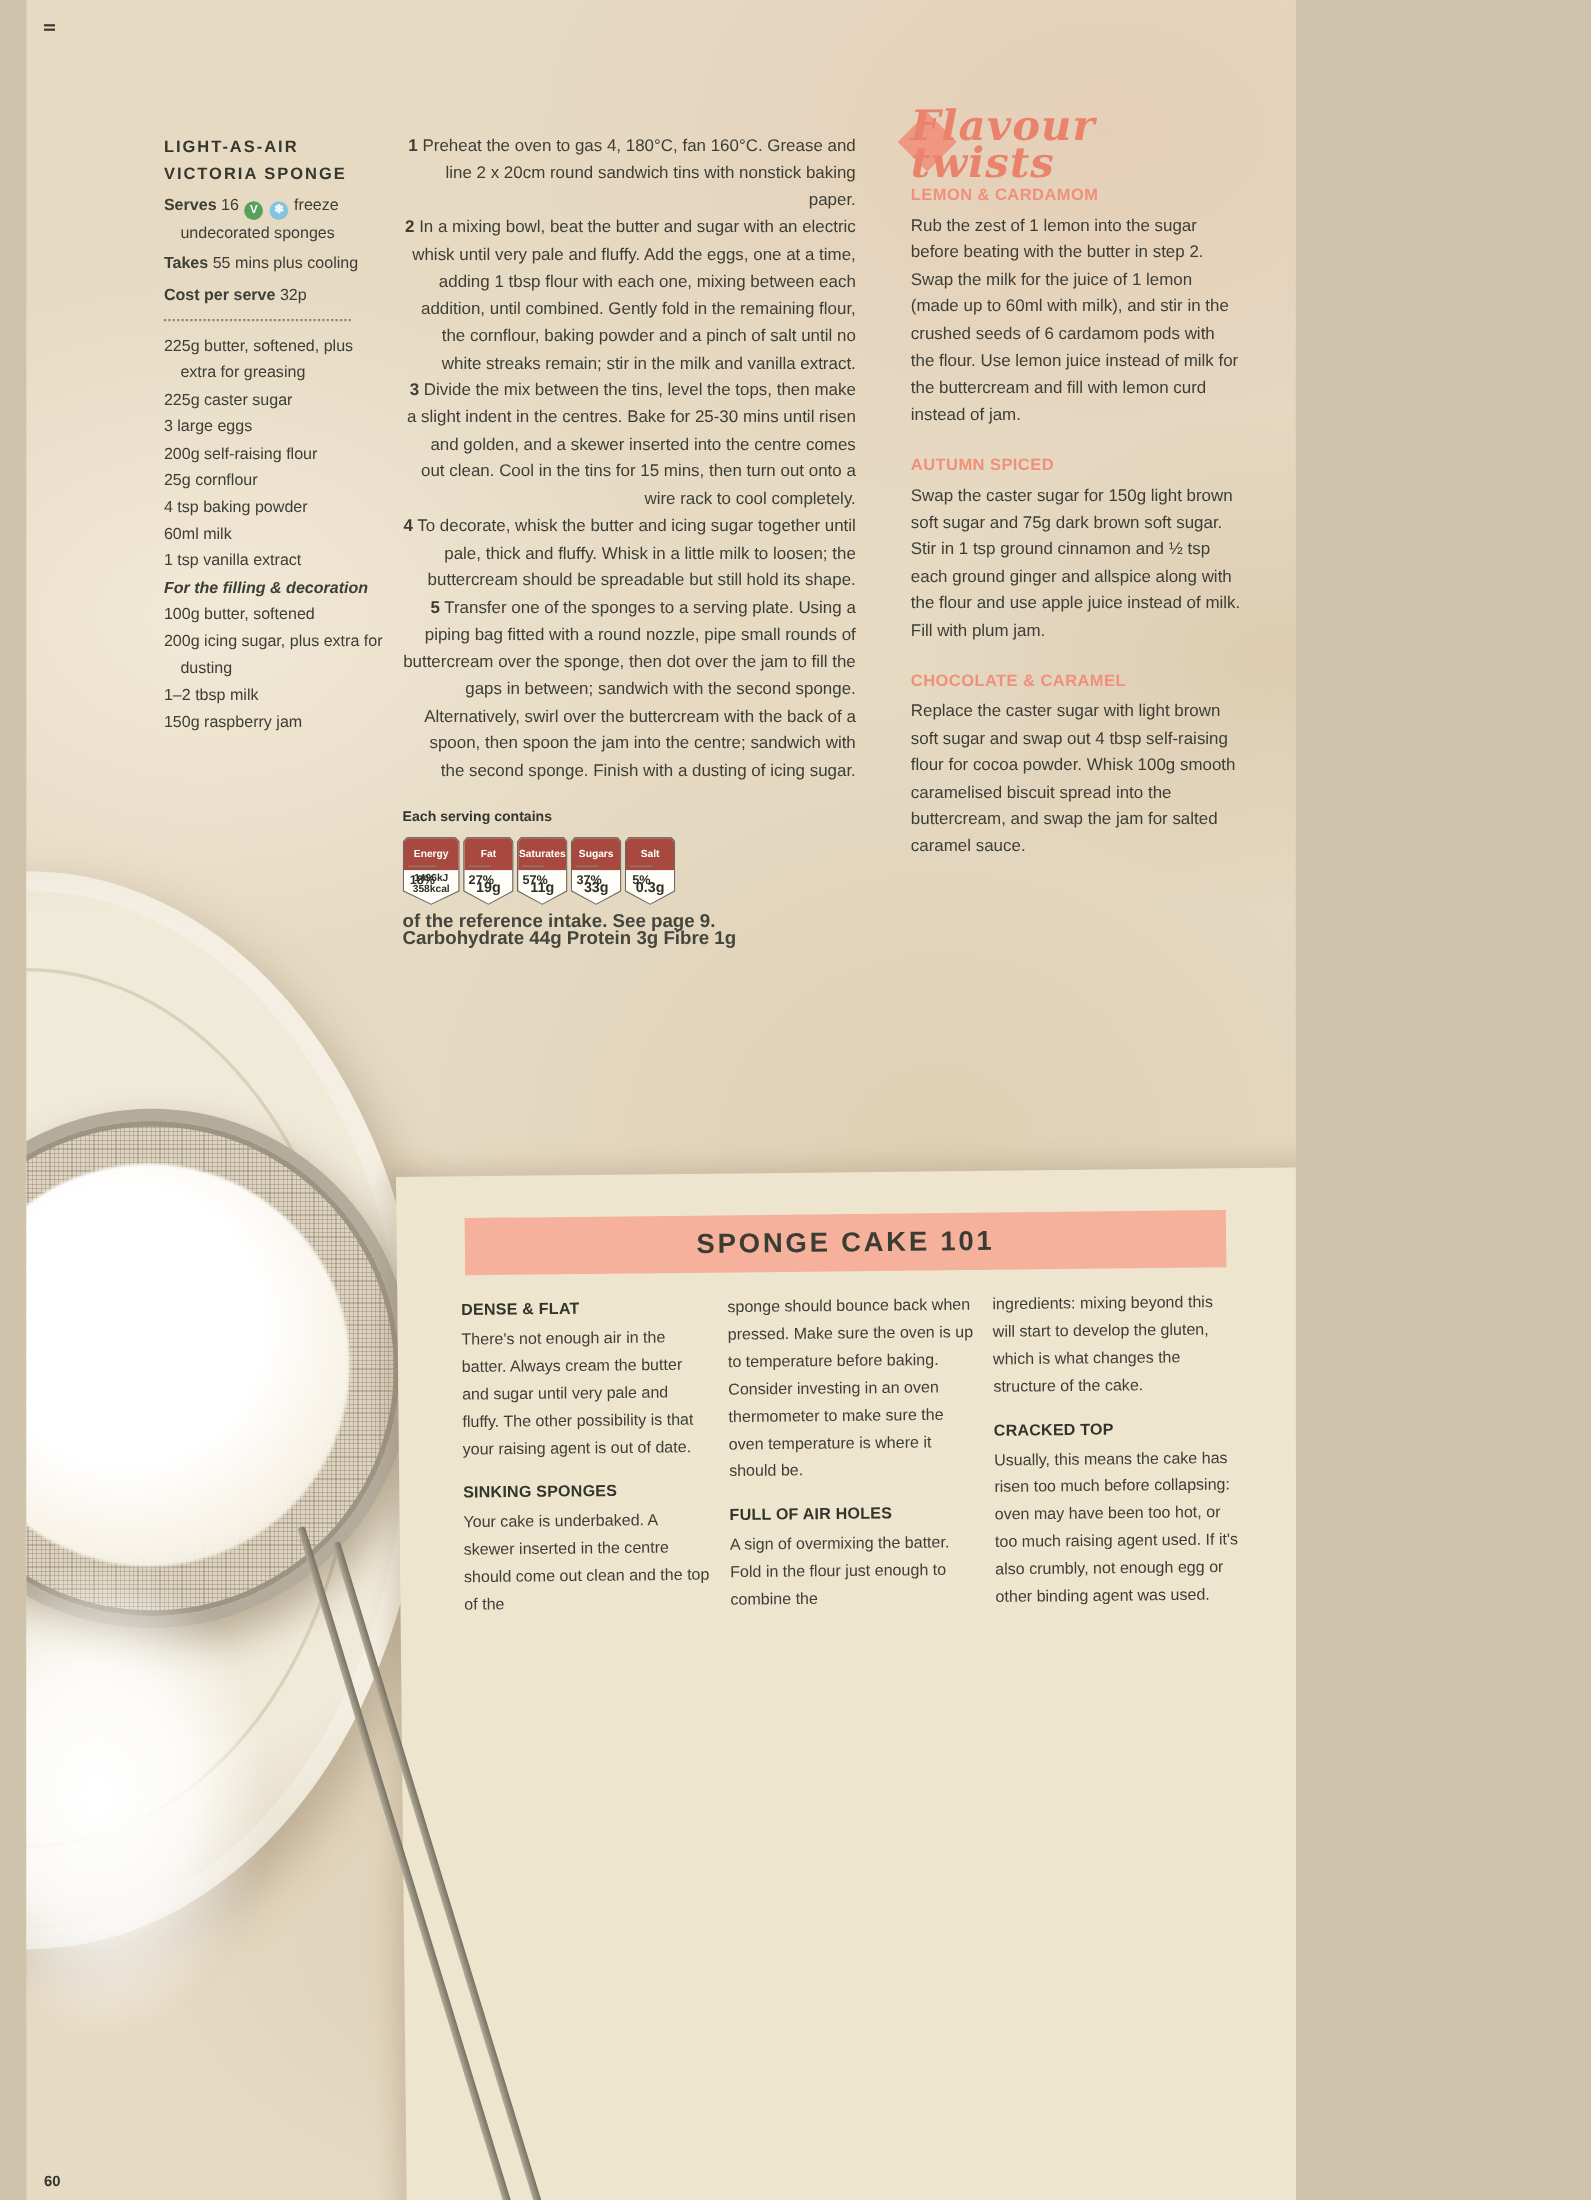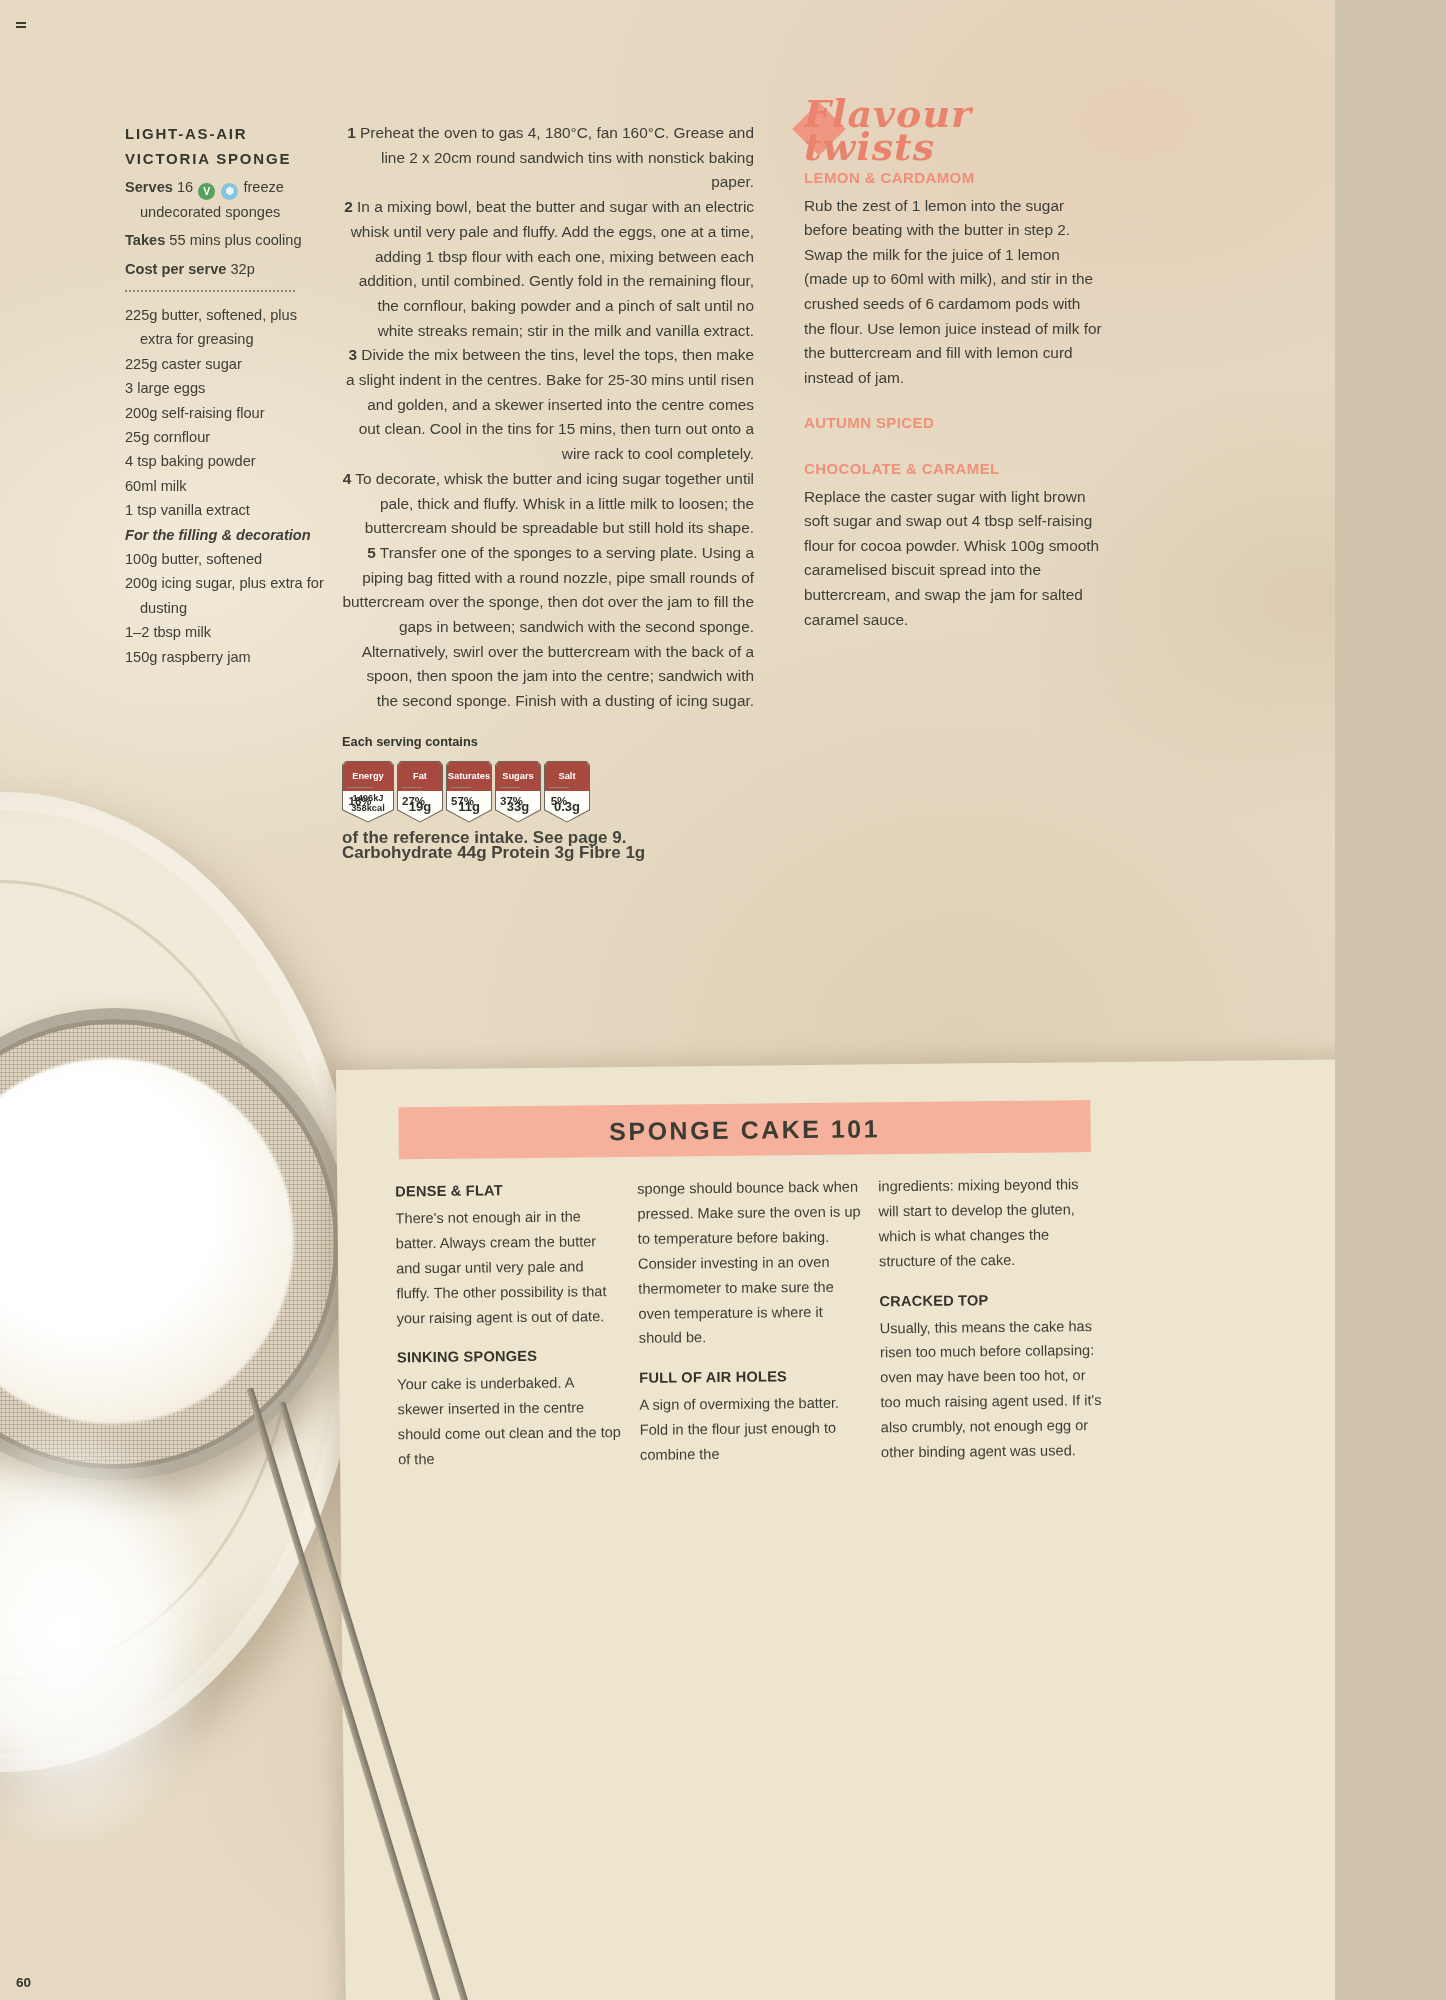--- a/index.html
+++ b/index.html
@@ -1,28 +1,29 @@
 <!DOCTYPE html>
 <html><head>
 <meta charset="utf-8">
 <style>
   * { margin:0; padding:0; box-sizing:border-box; }
   html,body { background:#cfc3ab; }
   body { font-family:"Liberation Sans", sans-serif; }
 
   .page {
-    position:relative; width:1335px; height:2000px; overflow:hidden;
+    position:relative; width:1154px; height:2000px; overflow:hidden;
     color:#3d3e36;
     background:
       radial-gradient(900px 620px at 85% 6%, rgba(228,186,164,.35), transparent 62%),
       radial-gradient(700px 520px at 14% 28%, rgba(251,245,231,.55), transparent 60%),
       radial-gradient(820px 700px at 72% 52%, rgba(214,195,164,.45), transparent 62%),
       radial-gradient(640px 430px at 42% 88%, rgba(198,178,148,.30), transparent 60%),
       radial-gradient(500px 350px at 98% 30%, rgba(206,182,150,.40), transparent 65%),
       #e6dac3;
+    margin-left: 24px;
   }
 
   
   .plate {
     position:absolute; left:-360px; top:792px; width:724px; height:980px; border-radius:50%;
     background:radial-gradient(circle at 56% 44%, #f0ead9 58%, #e3dac6 74%, #cfc5ae 86%, #dad1bc 100%);
     box-shadow: 14px 20px 44px rgba(115,95,65,.35), inset 0 0 0 18px rgba(255,255,255,.25);
     z-index:1;
   }
   .plate-inner-ring {
@@ -228,20 +229,21 @@
 
   <div class="col-right">
     <div class="twists-head">
       <span class="diamond"></span>
       <span class="script">Flavour twists</span>
     </div>
     <div class="twists">
         <h3 class="twist-title">LEMON &amp; CARDAMOM</h3>
         <p class="twist-body">Rub the zest of 1 lemon into the sugar before beating with the butter in step 2. Swap the milk for the juice of 1 lemon (made up to 60ml with milk), and stir in the crushed seeds of 6 cardamom pods with the flour. Use lemon juice instead of milk for the buttercream and fill with lemon curd instead of jam.</p>
         <h3 class="twist-title">AUTUMN SPICED</h3>
+        <p class="twist-body">Swap the caster sugar for 150g light brown soft sugar and 75g dark brown soft sugar. Stir in 1 tsp ground cinnamon and ½ tsp each ground ginger and allspice along with the flour and use apple juice instead of milk. Fill with plum jam.</p>
         <h3 class="twist-title">CHOCOLATE &amp; CARAMEL</h3>
         <p class="twist-body">Replace the caster sugar with light brown soft sugar and swap out 4 tbsp self-raising flour for cocoa powder. Whisk 100g smooth caramelised biscuit spread into the buttercream, and swap the jam for salted caramel sauce.</p>
       </div>
   </div>
 
   <div class="panel">
     <div class="banner">SPONGE CAKE 101</div>
     <div class="s101-col c0">
         <h4 class="s101-h">DENSE &amp; FLAT</h4>
         <p class="s101-p">There's not enough air in the batter. Always cream the butter and sugar until very pale and fluffy. The other possibility is that your raising agent is out of date.</p>

